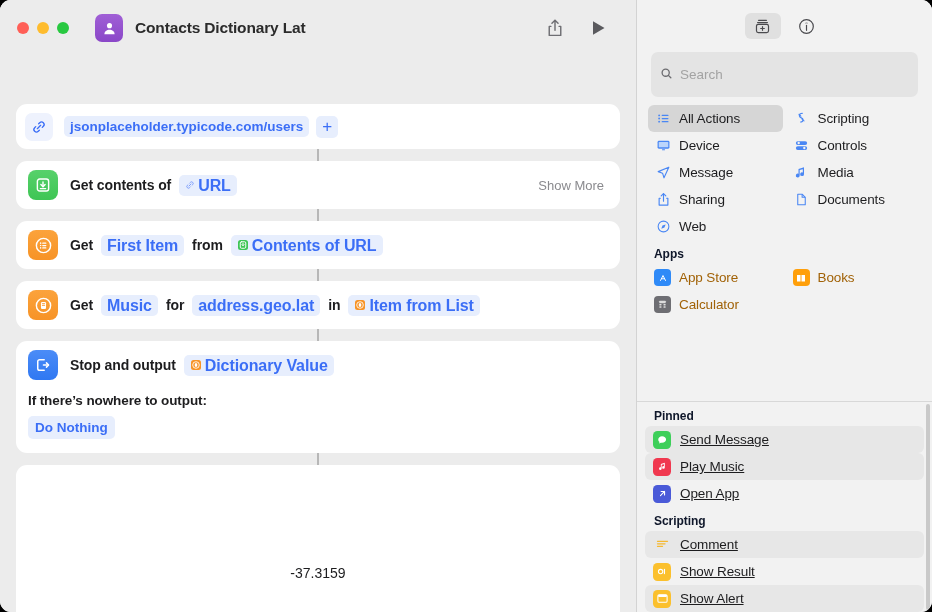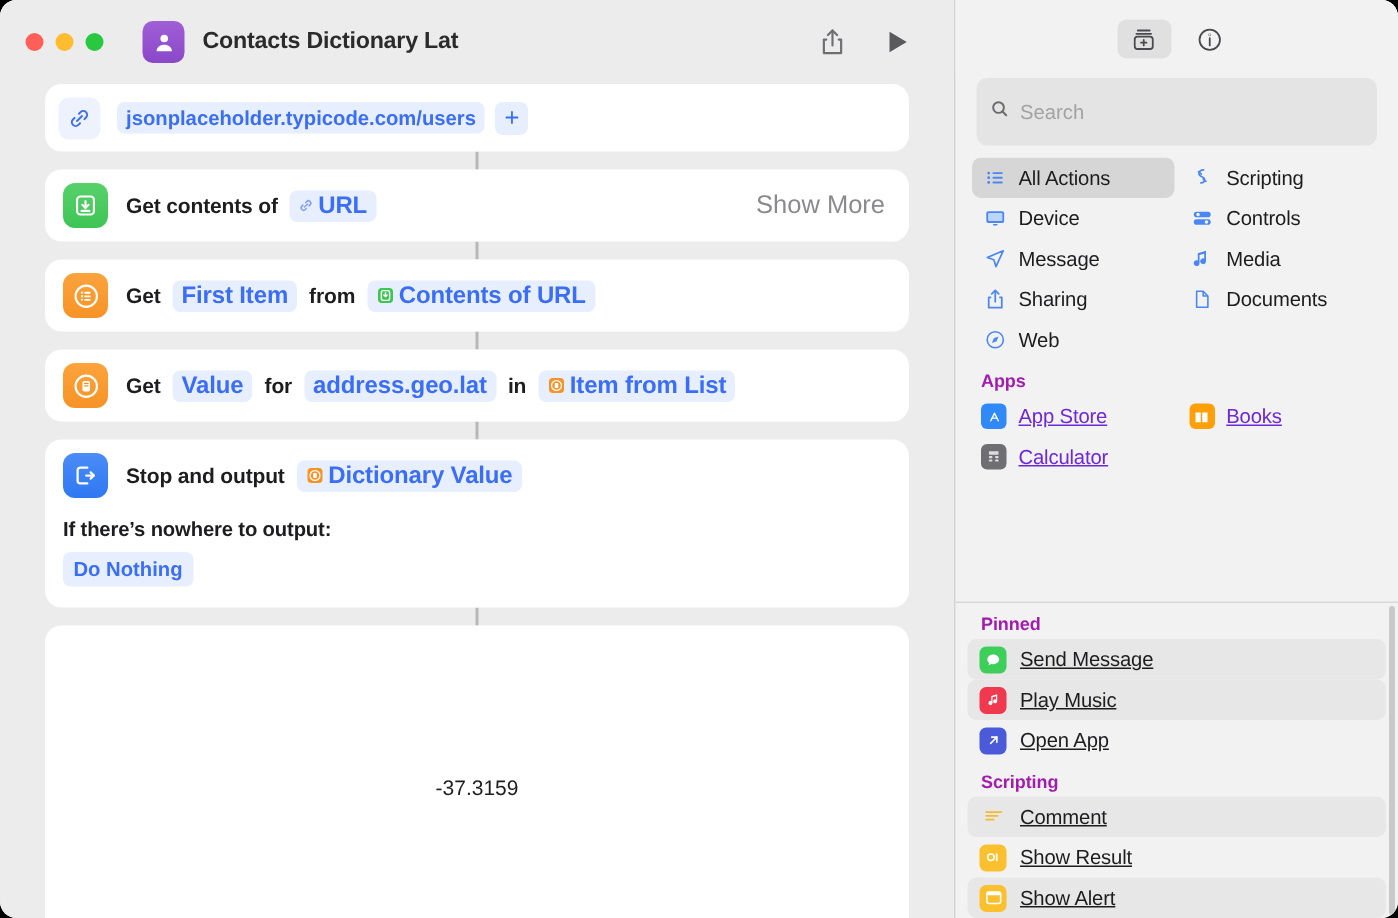--- a/index.html
+++ b/index.html
@@ -50,23 +50,24 @@
   .titlebar-spacer { flex: 1; }
   .tb-btn {
     width: 30px; height: 28px;
     display: flex; align-items: center; justify-content: center;
     cursor: default;
   }
   .tb-btn.play { margin-left: 14px; margin-right: 6px; }
 
   .canvas {
     flex: 1;
-    padding: 0 30px;
+    padding: 0 16px;
     position: relative;
     overflow: hidden;
+    margin-top: 48px;
   }
 
   .card {
     background: #fff;
     border-radius: 11px;
     position: relative;
     z-index: 2;
   }
   .connector {
     width: 2px; height: 12px;
@@ -128,21 +129,21 @@
     font-size: 14px; font-weight: 700; color: #1d1d1f;
     display: flex; align-items: center; flex-wrap: wrap;
     gap: 0px;
     letter-spacing: -0.1px;
   }
   .act-text .w { margin: 0 5px 0 0; }
   .act-text .w.sp { margin: 0 5px; }
   .act-text .token { margin: 0 3px; }
   .show-more {
     margin-left: auto;
-    font-size: 17px; color: #8a8a8e; font-weight: 400;
+    font-size: 13px; color: #8a8a8e; font-weight: 400;
     padding-right: 4px;
   }
 
   
   .stop-card { padding: 9px 12px 14px 12px; }
   .stop-head { display: flex; align-items: center; }
   .stop-sub {
     margin-top: 13px;
     font-size: 13.5px; font-weight: 700; color: #1d1d1f;
     letter-spacing: -0.1px;
@@ -212,37 +213,36 @@
   .cat-item.selected { background: #d6d6d6; }
   .cat-ico {
     width: 18px; flex: 0 0 18px;
     display: flex; align-items: center; justify-content: center;
     margin-right: 7px;
   }
   .cat-label { white-space: nowrap; overflow: hidden; text-overflow: ellipsis; }
 
   .group-header {
     padding: 7px 17px 3px 17px;
-    font-size: 12px; font-weight: 700; color: #a21caf;
+    font-size: 12px; font-weight: 700; color: #0f172a;
     letter-spacing: -0.05px;
   }
   .apps-grid {
     padding: 0 11px;
     display: grid;
     grid-template-columns: 1fr 1fr;
     column-gap: 4px;
   }
   .app-item {
     height: 27px;
     display: flex; align-items: center;
     padding: 0 6px;
-    font-size: 13.5px; color: #6d28d9;
+    font-size: 13.5px; color: #a16207;
     border-radius: 6px;
     letter-spacing: -0.1px;
-    text-decoration: underline;
   }
   .app-ico {
     width: 17px; height: 17px; border-radius: 4px;
     flex: 0 0 17px;
     margin-right: 8px;
     display: flex; align-items: center; justify-content: center;
     font-size: 10px; color: #fff;
     overflow: hidden;
   }
   .sb-top {
@@ -415,21 +415,21 @@
           <div class="act-icon orange">
             <svg width="19" height="19" viewBox="0 0 24 24">
               <circle cx="12" cy="12" r="9" fill="none" stroke="#fff" stroke-width="1.8"></circle>
               <rect x="8.8" y="7.6" width="6.4" height="8.8" rx="1.4" fill="#fff"></rect>
               <rect x="9.9" y="9.1" width="4.2" height="1.1" rx="0.55" fill="#f79326"></rect>
               <rect x="9.9" y="11.1" width="4.2" height="1.1" rx="0.55" fill="#f79326"></rect>
             </svg>
           </div>
           <div class="act-text">
             <span class="w">Get</span>
-            <span class="token">Value</span>
+            <span class="token">Music</span>
             <span class="w sp">for</span>
             <span class="token">address.geo.lat</span>
             <span class="w sp">in</span>
             <span class="token">
               <span class="tok-ico">
                 <svg width="12" height="12" viewBox="0 0 24 24">
                   <rect x="2" y="2" width="20" height="20" rx="5" fill="#f79326"></rect>
                   <circle cx="12" cy="12" r="6.6" fill="none" stroke="#fff" stroke-width="1.7"></circle>
                   <rect x="9.6" y="8.7" width="4.8" height="6.6" rx="1.1" fill="#fff"></rect>
                 </svg>

